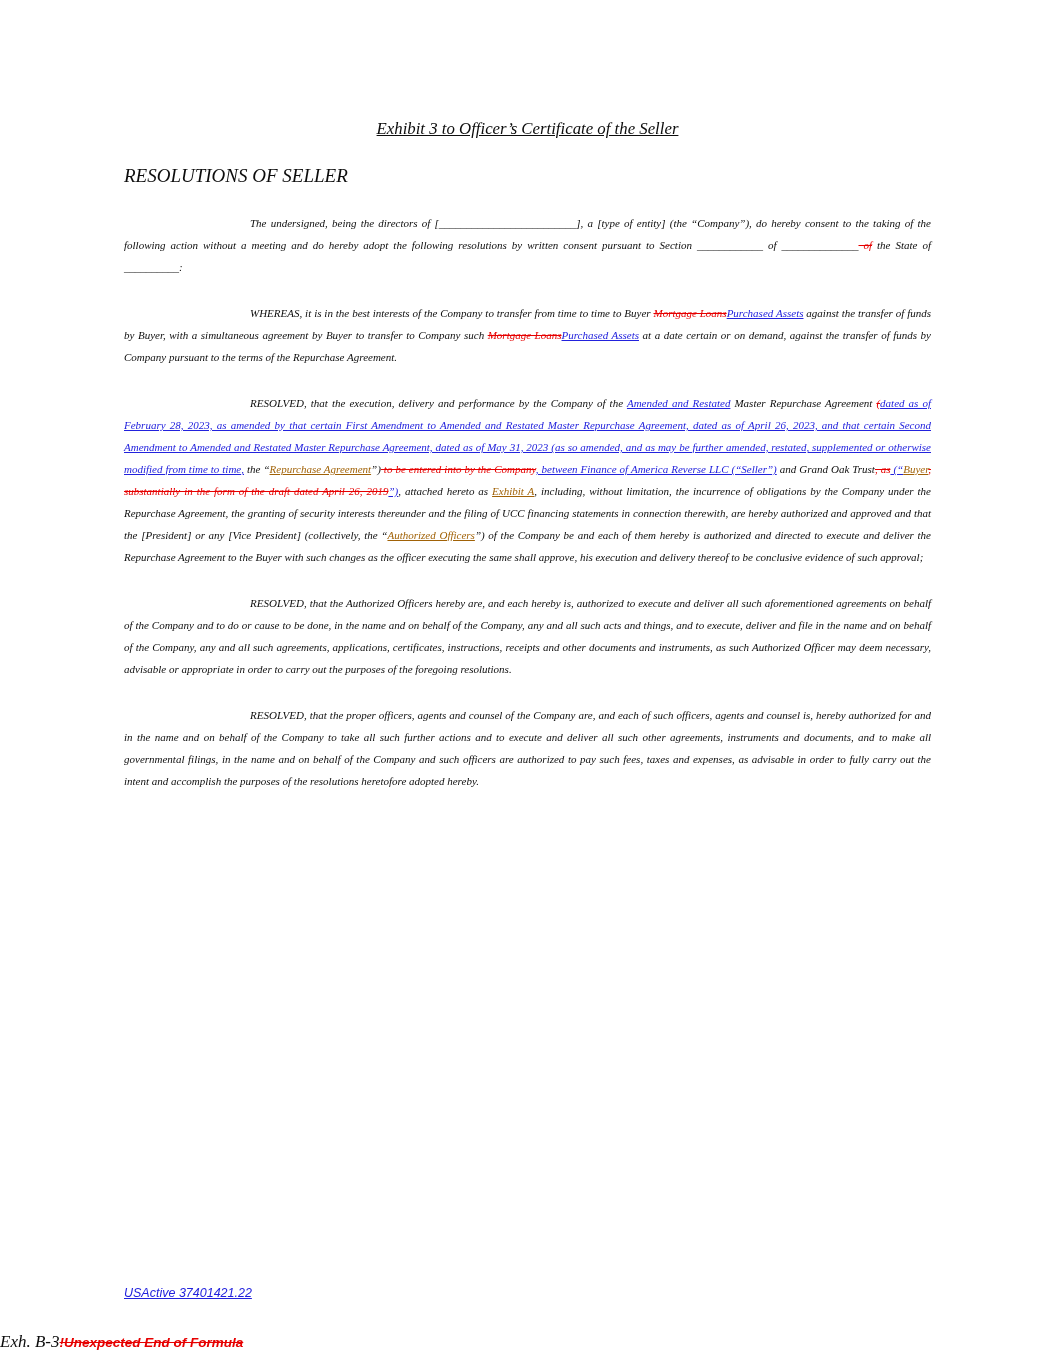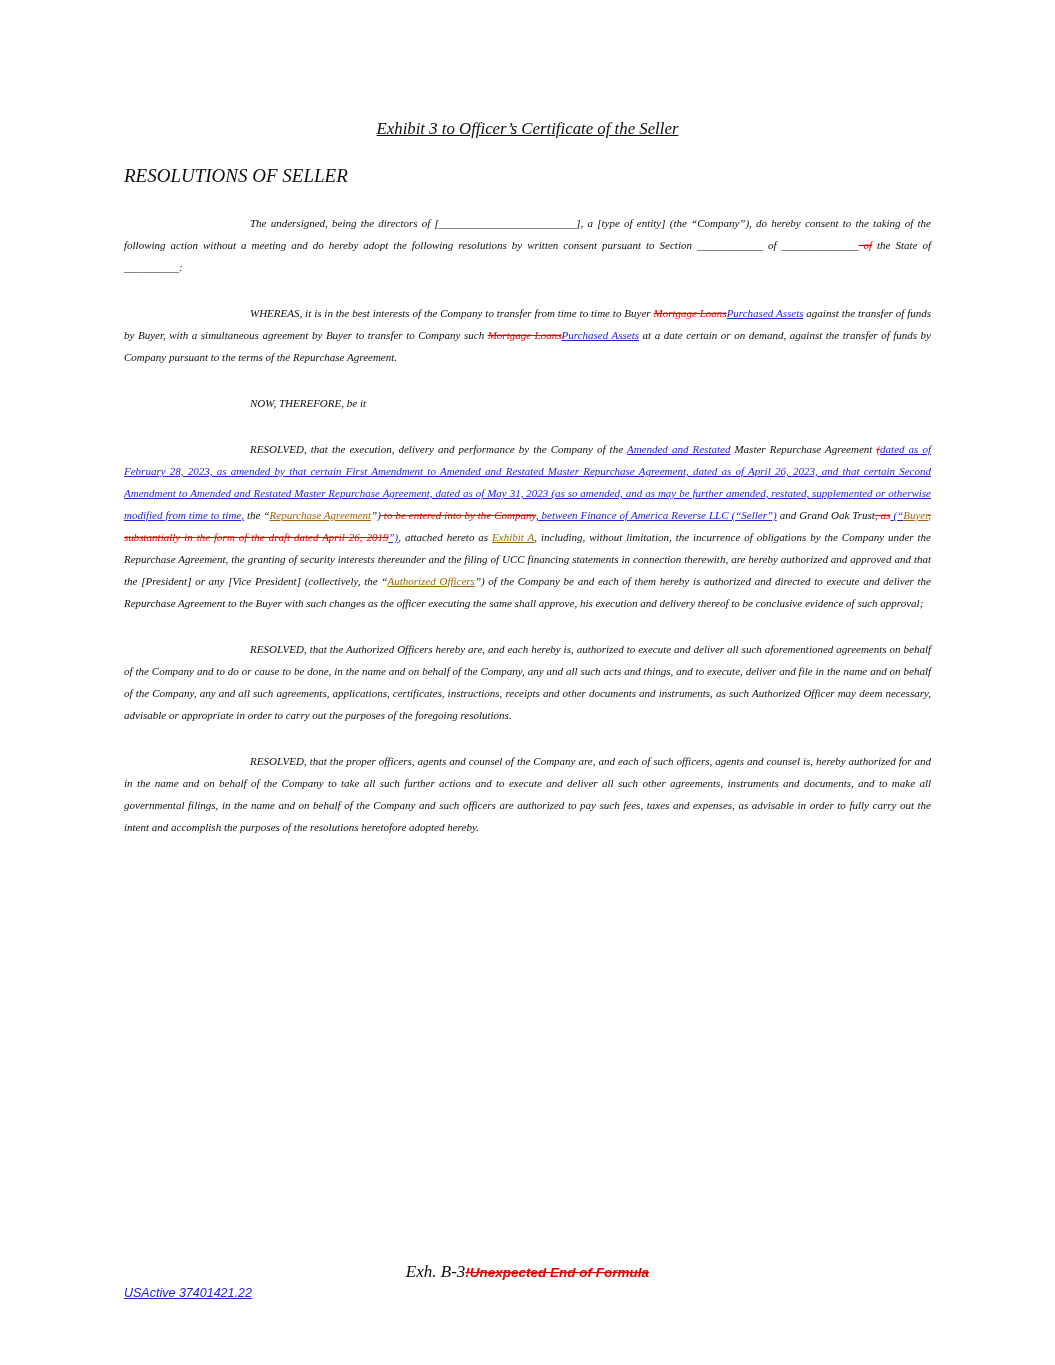--- a/index.html
+++ b/index.html
@@ -36,24 +36,24 @@
   }
   p.body-par.no-indent { text-indent: 0; }
   p.body-par.no-justify { text-align: left; }
   span.n   { color: #0d0d0d; }
   span.u   { color: #a16207; text-decoration: underline; }
   span.del { color: var(--del-color); text-decoration: line-through; }
   span.ins { color: var(--ins-color); text-decoration: underline; }
   span.tab { display: inline-block; width: 32px; }
   .footer-center {
     position: absolute;
-    top: 1262px;
+    top: 1332px;
     left: 0;
     width: 100%;
-    text-align: center;
+    text-align: left;
     font-size: 17px;
   }
   .footer-center .exh { font-family: "Liberation Serif", serif; color: #0d0d0d; }
   .footer-center .formula-error {
     font-family: "Liberation Sans", sans-serif;
     font-weight: bold;
     font-size: 13.5px;
     color: var(--del-color);
     text-decoration: line-through;
   }
@@ -70,21 +70,20 @@
 </head>
 <body>
 
 <div class="page">
   <div class="content">
     <div class="doc-title">Exhibit 3 to Officer’s Certificate of the Seller</div>
     <div class="doc-subtitle">RESOLUTIONS OF SELLER</div>
     <div>
         <p class="body-par"><span class="n">The undersigned, being the directors of [_________________________], a [type of entity] (the “Company”), do hereby consent to the taking of the following action without a meeting and do hereby adopt the following resolutions by written consent pursuant to Section ____________ of ______________</span><span class="del"> of</span><span class="n"> the State of __________:</span></p>
         <p class="body-par"><span class="n">WHEREAS, it is in the best interests of the Company to transfer from time to time to Buyer </span><span class="del">Mortgage Loans</span><span class="ins">Purchased Assets</span><span class="n"> against the transfer of funds by Buyer, with a simultaneous agreement by Buyer to transfer to Company such </span><span class="del">Mortgage Loans</span><span class="ins">Purchased Assets</span><span class="n"> at a date certain or on demand, against the transfer of funds by Company pursuant to the terms of the Repurchase Agreement.</span></p>
-        <p class="body-par no-justify"><span class="n">NOW, THEREFORE, be it</span></p>
         <p class="body-par"><span class="n">RESOLVED, that the execution, delivery and performance by the Company of the </span><span class="ins">Amended and Restated</span><span class="n"> Master Repurchase Agreement </span><span class="del">(</span><span class="ins">dated as of February 28, 2023, as amended by that certain First Amendment to Amended and Restated Master Repurchase Agreement, dated as of April 26, 2023, and that certain Second Amendment to Amended and Restated Master Repurchase Agreement, dated as of May 31, 2023 (as so amended, and as may be further amended, restated, supplemented or otherwise modified from time to time,</span><span class="n"> the “</span><span class="u">Repurchase Agreement</span><span class="n">”)</span><span class="del"> to be entered into by the Company</span><span class="ins">, between Finance of America Reverse LLC (“Seller”)</span><span class="n"> and Grand Oak Trust</span><span class="del">, as</span><span class="ins"> (“</span><span class="u">Buyer</span><span class="del">, substantially in the form of the draft dated April 26, 2019</span><span class="ins">”)</span><span class="n">, attached hereto as </span><span class="u">Exhibit A</span><span class="n">, including, without limitation, the incurrence of obligations by the Company under the Repurchase Agreement, the granting of security interests thereunder and the filing of UCC financing statements in connection therewith, are hereby authorized and approved and that the [President] or any [Vice President] (collectively, the “</span><span class="u">Authorized Officers</span><span class="n">”) of the Company be and each of them hereby is authorized and directed to execute and deliver the Repurchase Agreement to the Buyer with such changes as the officer executing the same shall approve, his execution and delivery thereof to be conclusive evidence of such approval;</span></p>
         <p class="body-par"><span class="n">RESOLVED, that the Authorized Officers hereby are, and each hereby is, authorized to execute and deliver all such aforementioned agreements on behalf of the Company and to do or cause to be done, in the name and on behalf of the Company, any and all such acts and things, and to execute, deliver and file in the name and on behalf of the Company, any and all such agreements, applications, certificates, instructions, receipts and other documents and instruments, as such Authorized Officer may deem necessary, advisable or appropriate in order to carry out the purposes of the foregoing resolutions.</span></p>
         <p class="body-par"><span class="n">RESOLVED, that the proper officers, agents and counsel of the Company are, and each of such officers, agents and counsel is, hereby authorized for and in the name and on behalf of the Company to take all such further actions and to execute and deliver all such other agreements, instruments and documents, and to make all governmental filings, in the name and on behalf of the Company and such officers are authorized to pay such fees, taxes and expenses, as advisable in order to fully carry out the intent and accomplish the purposes of the resolutions heretofore adopted hereby.</span></p>
       </div>
   </div>
 
   <div class="footer-center">
     <span class="exh">Exh. B-3</span><span class="formula-error">!Unexpected End of Formula</span>
   </div>
 

